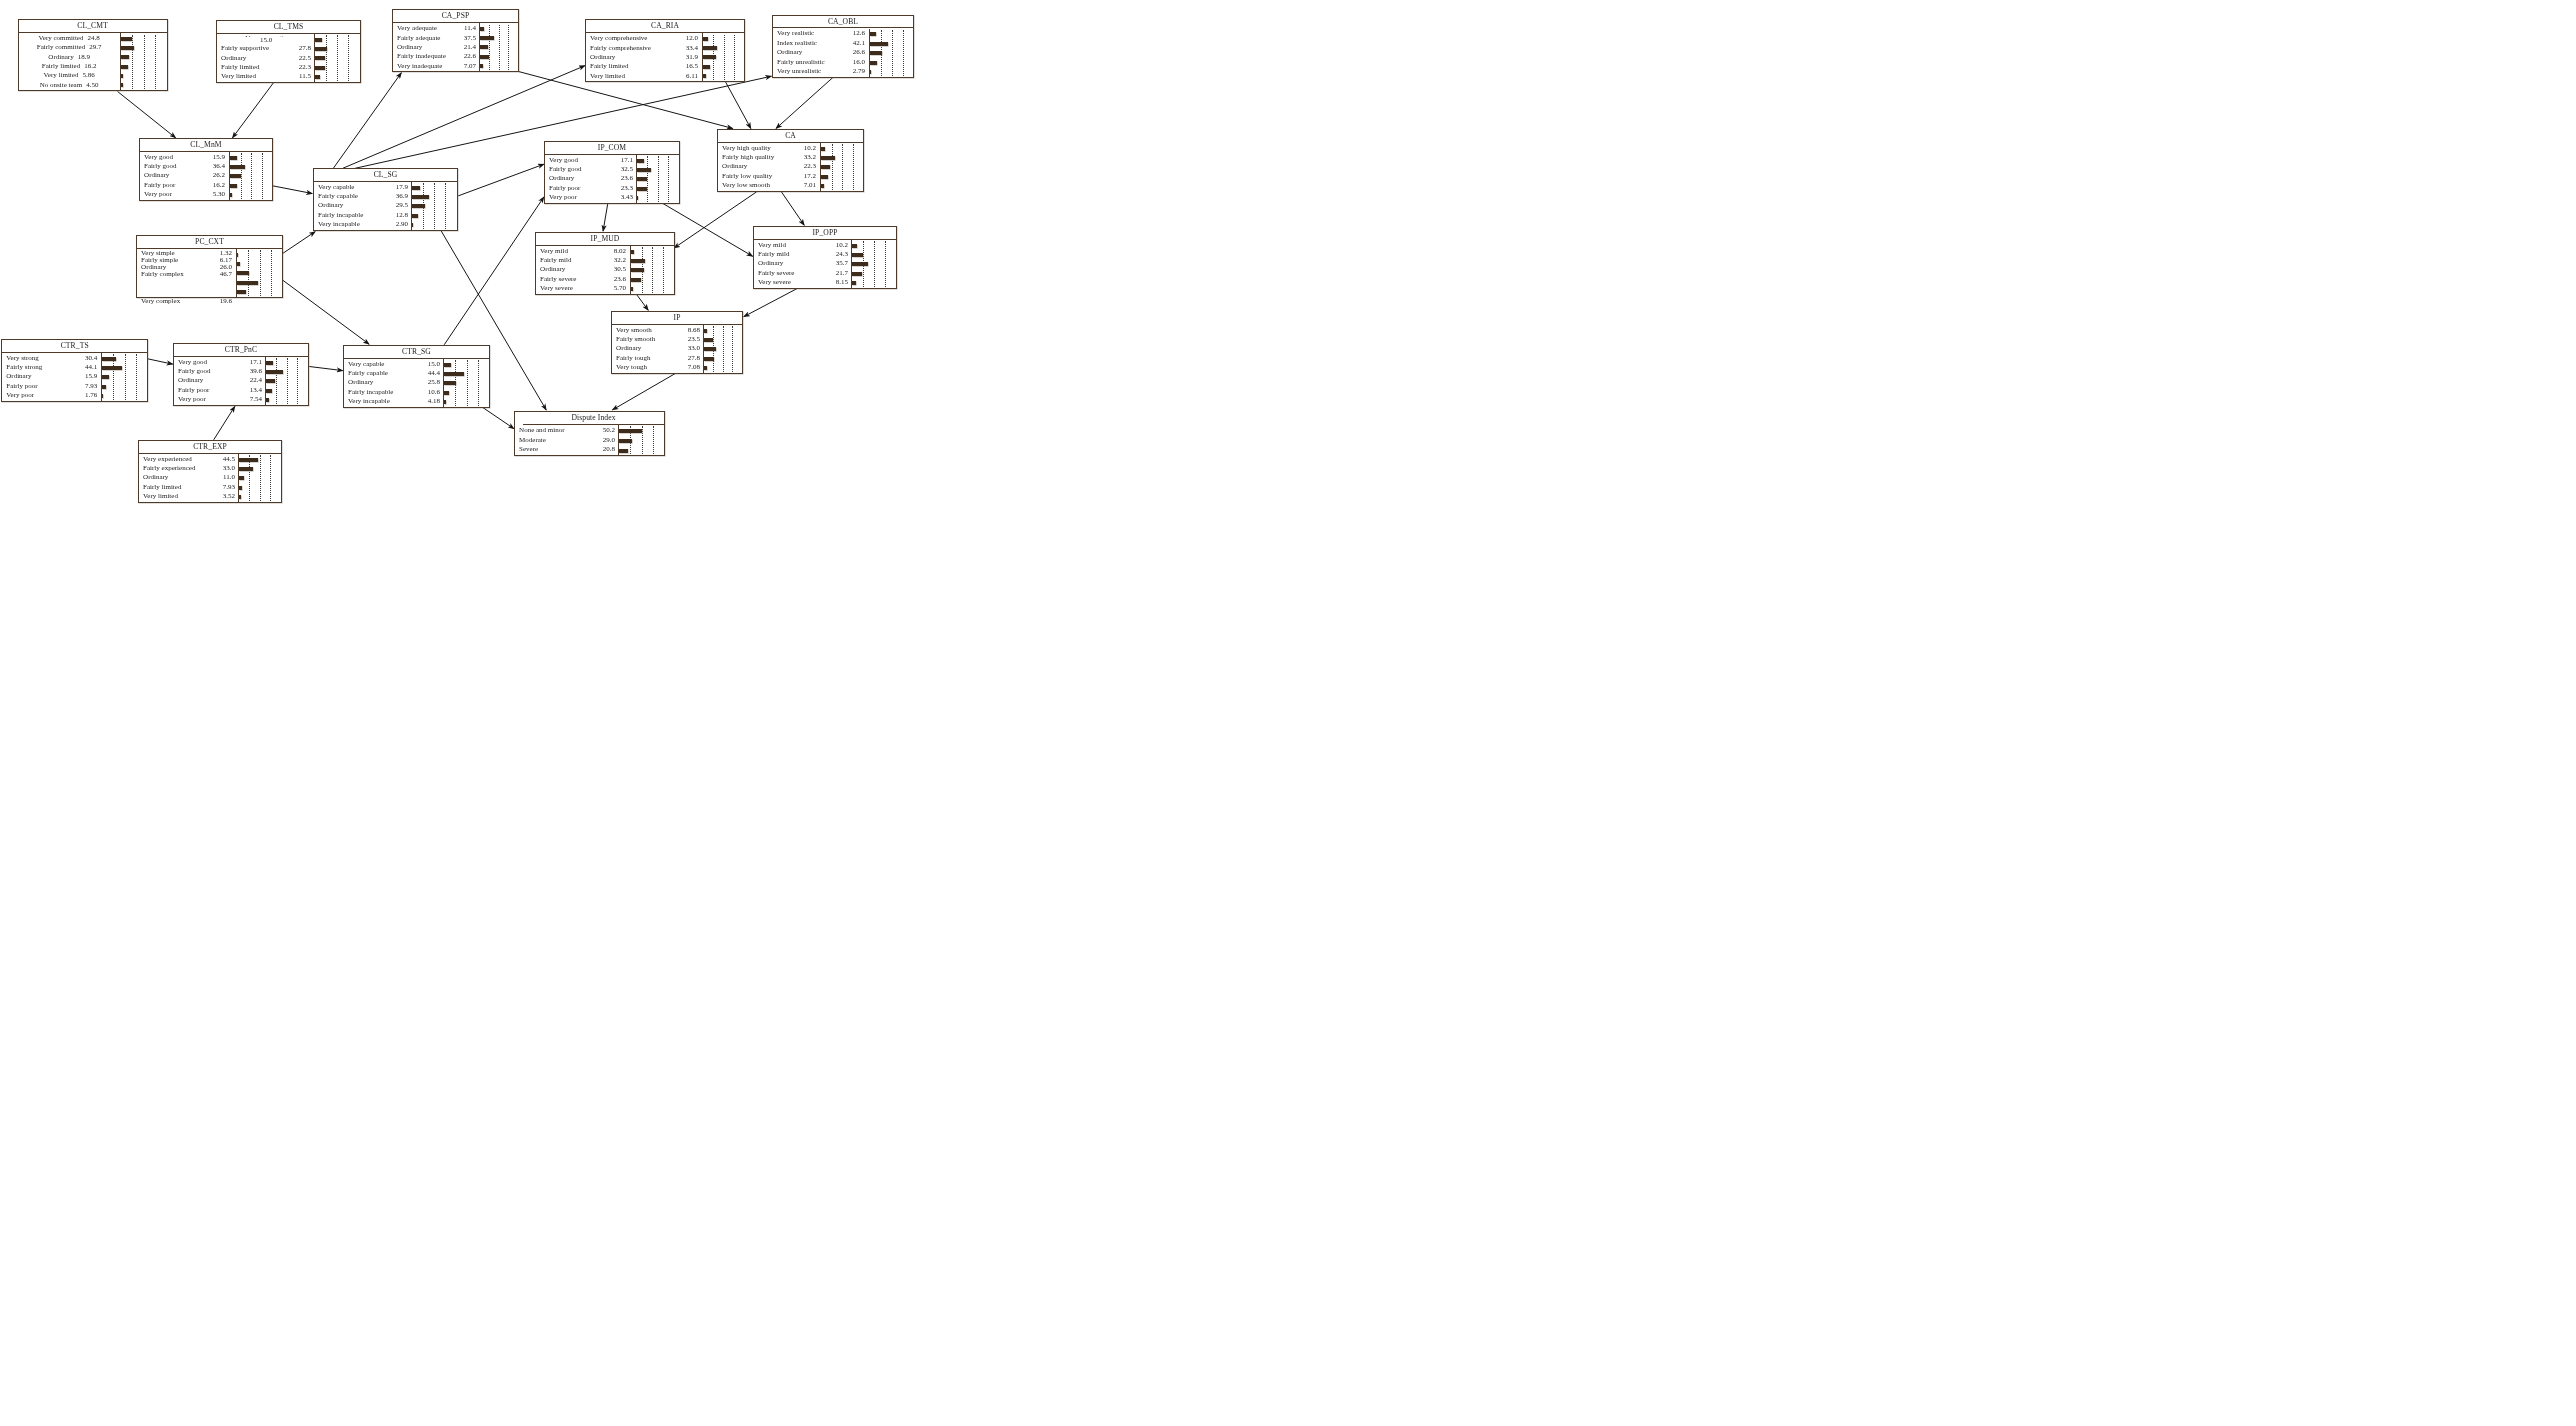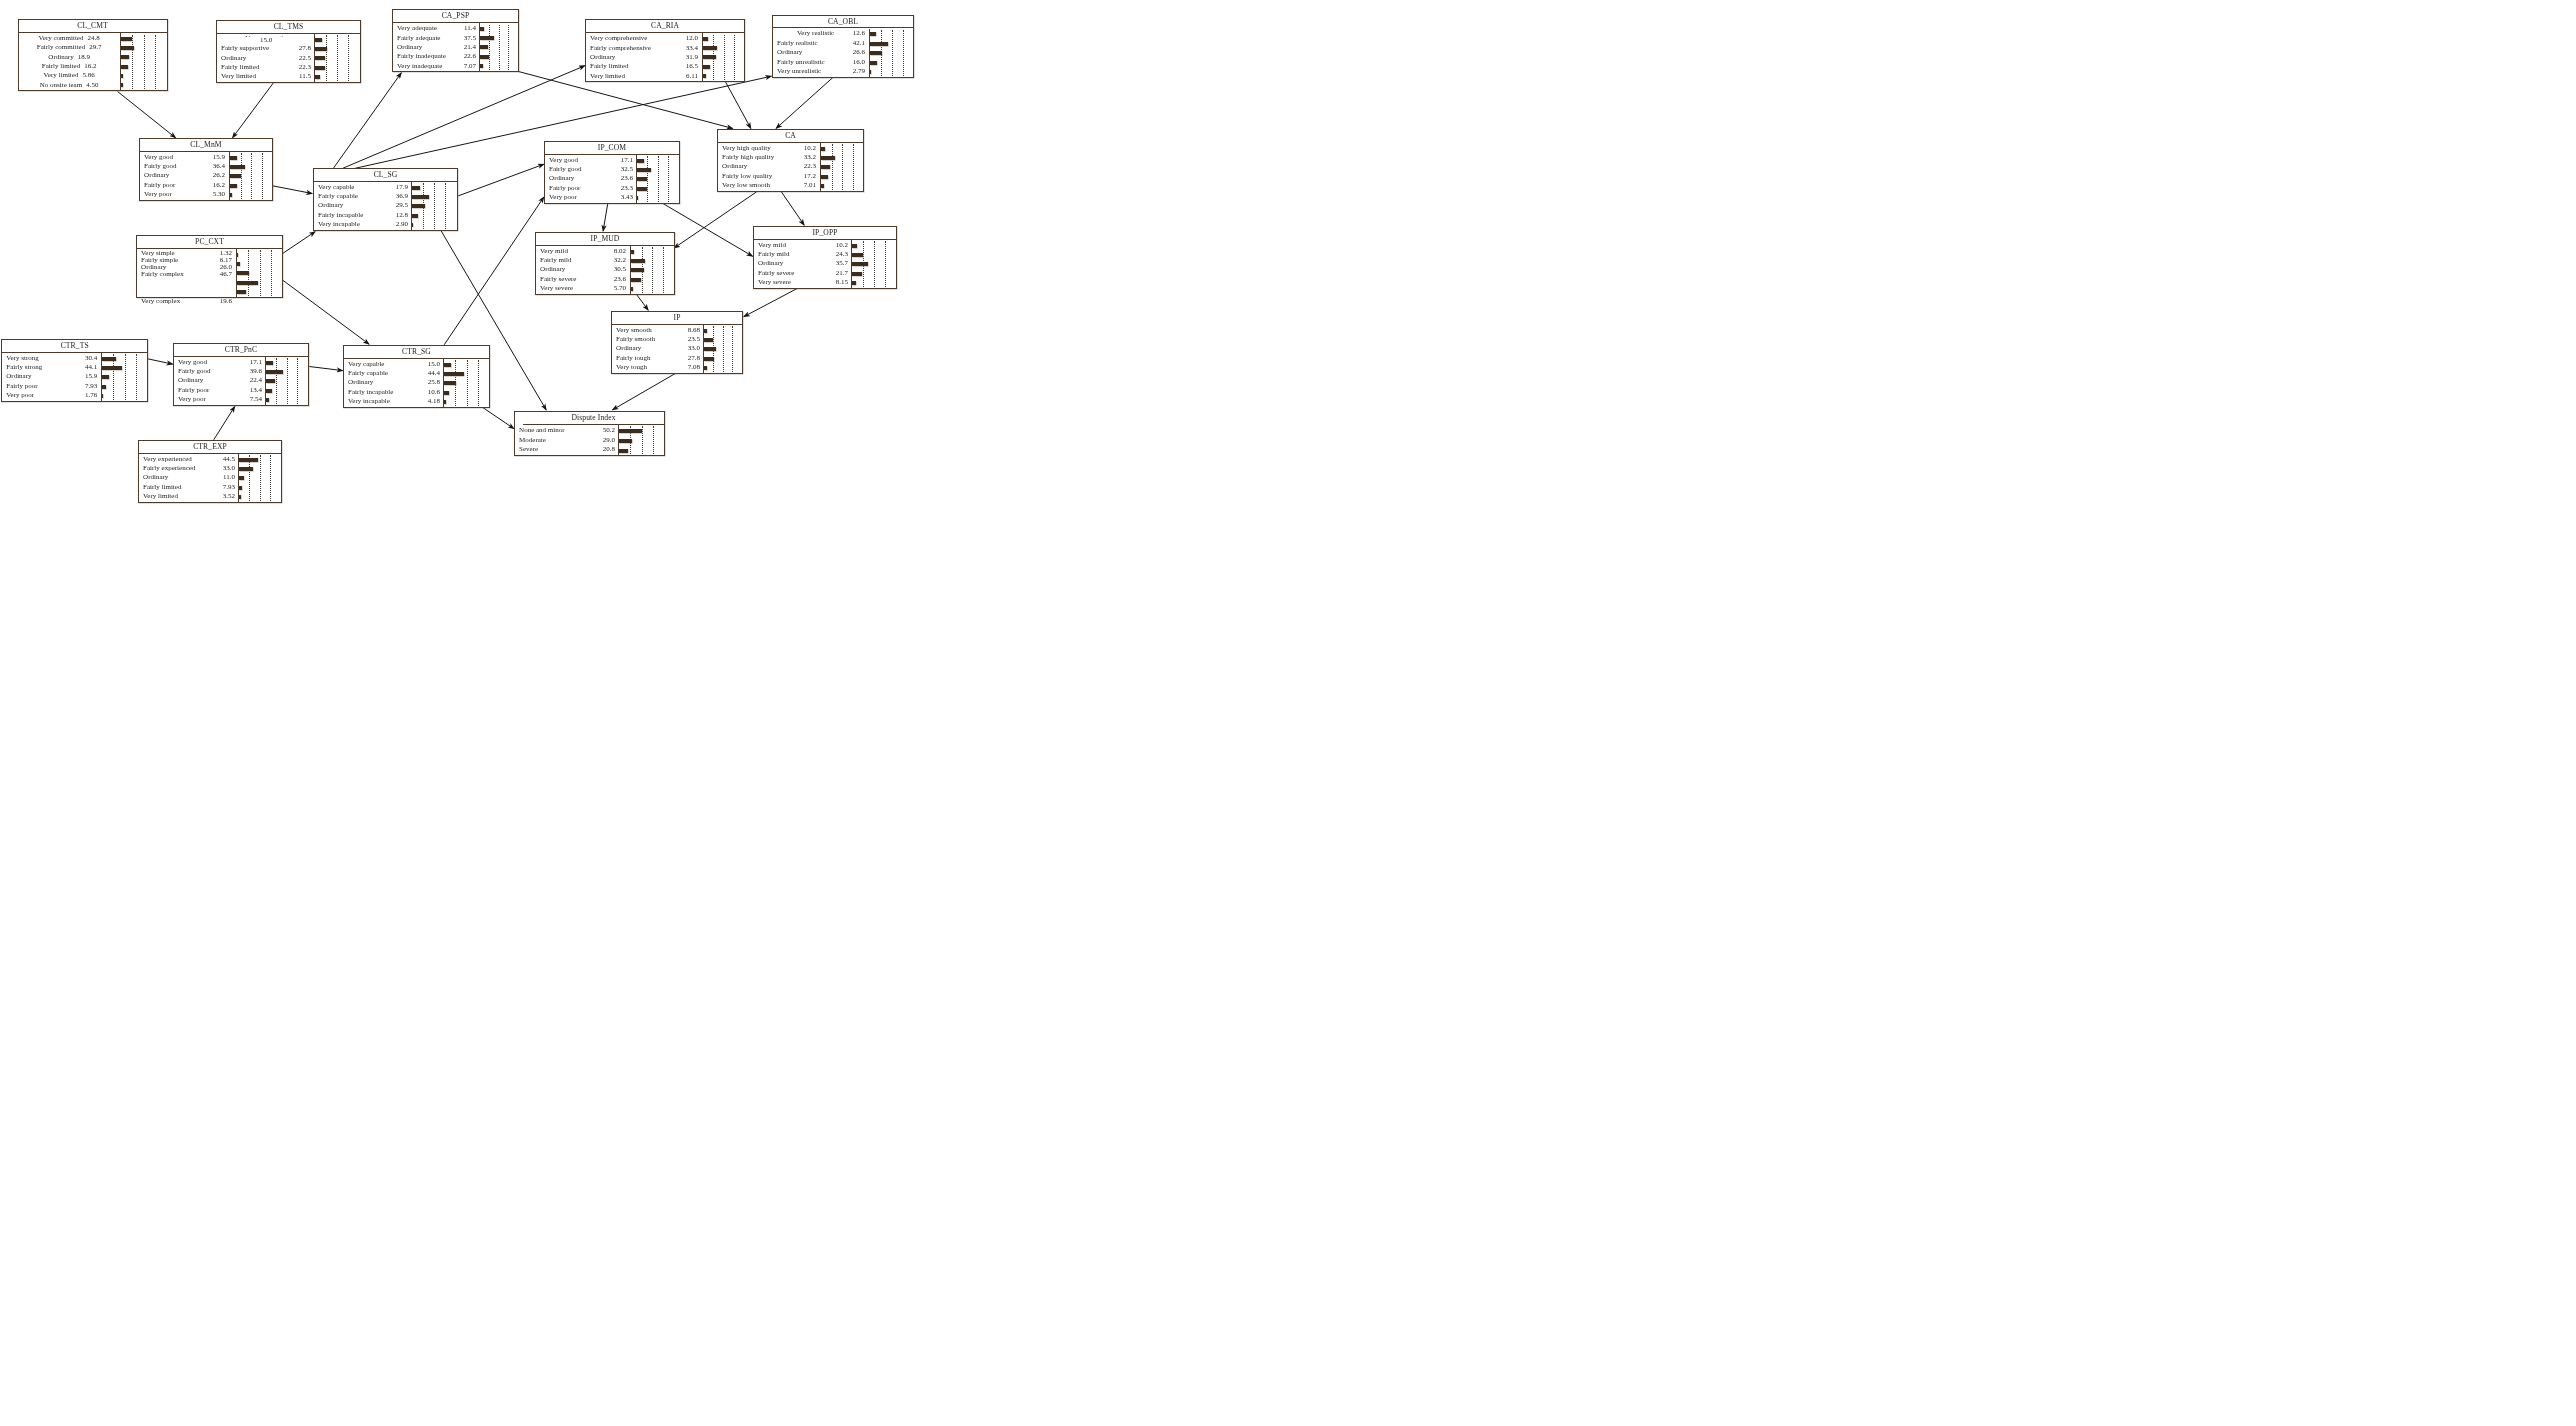--- a/index.html
+++ b/index.html
@@ -206,26 +206,26 @@
             <div class="bn-bar" style="top: 22px; width: 13px;"></div>
             <div class="bn-bar" style="top: 32px; width: 6.8px;"></div>
             <div class="bn-bar" style="top: 41px; width: 2.5px;"></div>
           </div>
     </div>
   </div>
       <div class="bn-node" style="left: 772px; top: 14.7px; width: 142px; height: 63px;">
     <div class="bn-title">CA_OBL</div>
     <div class="bn-body">
       <div class="bn-rows" style="width: 95px;">
-            <div class="bn-row" style="height: 9.5px; margin-left: 20px;">
+            <div class="bn-row" style="height: 9.5px;">
               <span class="bn-label">Very realistic</span>
               <span class="bn-value">12.6</span>
             </div>
             <div class="bn-row" style="height: 9.5px;">
-              <span class="bn-label">Fairly realistic</span>
+              <span class="bn-label">Index realistic</span>
               <span class="bn-value">42.1</span>
             </div>
             <div class="bn-row" style="height: 9.5px;">
               <span class="bn-label">Ordinary</span>
               <span class="bn-value">26.6</span>
             </div>
             <div class="bn-row" style="height: 9.5px;">
               <span class="bn-label">Fairly unrealistic</span>
               <span class="bn-value">16.0</span>
             </div>

